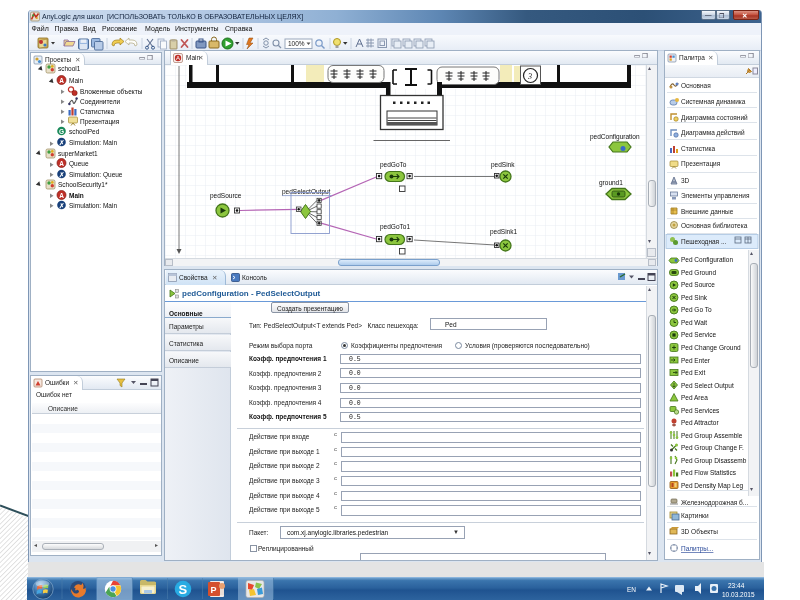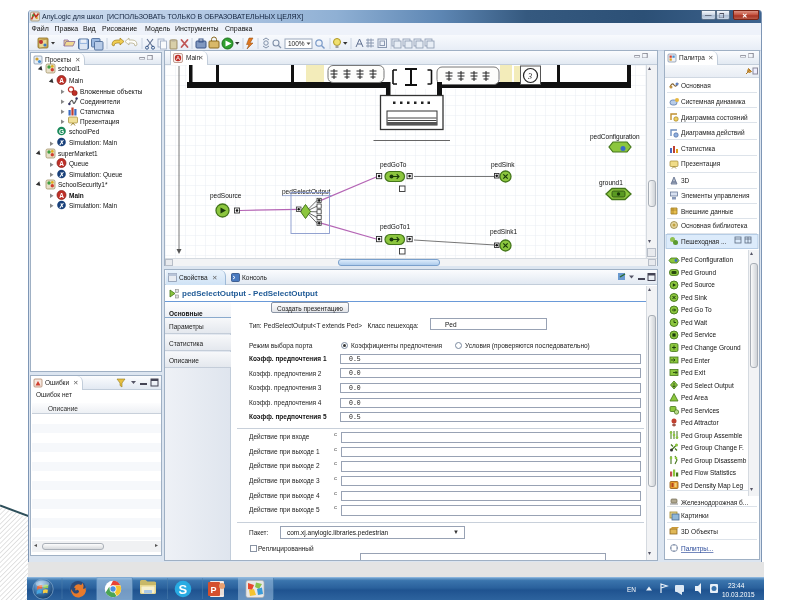--- a/index.html
+++ b/index.html
@@ -493,21 +493,21 @@
     <rect x="31" y="1.5" width="7" height="7" fill="none" stroke="#445"></rect>
     <rect x="31" y="1.5" width="7" height="2" fill="#445"></rect>
   </svg>
 
 <div class="abs" style="left:165px;top:285px;width:492px;height:17px;background:#fff;border-bottom:1px solid #6a9ad8;"></div>
 <svg class="abs" style="left:168px;top:288px;width:11px;height:11px" viewBox="0 0 11 11">
     <path d="M2 2 L7 5.5 L2 9 Z" fill="#8cc63e" stroke="#44761a" stroke-width="0.8"></path>
     <rect x="7.5" y="1.5" width="3" height="3" fill="#e0e0e0" stroke="#888" stroke-width="0.6"></rect>
     <rect x="7.5" y="7" width="3" height="3" fill="#e0e0e0" stroke="#888" stroke-width="0.6"></rect>
   </svg>
-<div class="txt" style="left:182px;top:288.5px;font-size:8px;font-weight:bold;color:#1f5a96;">pedSelectOutput - PedSelectOutput</div>
+<div class="txt" style="left:182px;top:288.5px;font-size:8px;font-weight:bold;color:#1f5a96;">pedConfiguration - PedSelectOutput</div>
 
 <div class="abs" style="left:165px;top:302px;width:66px;height:258px;background:linear-gradient(to right,#eef1f6,#dfe5ee);border-right:1px solid #c2cdda;"></div>
 <div class="abs" style="left:165px;top:302px;width:66px;height:16px;background:linear-gradient(#fdfdfe,#eef1f6);border-bottom:1px solid #8aaacd;"></div>
 <div class="txt" style="left:169px;top:310px;font-size:6.5px;font-weight:bold;color:#111;">Основные</div>
 <div class="abs" style="left:165px;top:318px;width:66px;height:16px;background:linear-gradient(#f7f8fa,#e4e8ee);border-bottom:1px solid #c4cdd9;"></div>
 <div class="txt" style="left:169px;top:323px;font-size:6.5px;color:#222;">Параметры</div>
 <div class="abs" style="left:165px;top:335px;width:66px;height:16px;background:linear-gradient(#f7f8fa,#e4e8ee);border-bottom:1px solid #c4cdd9;"></div>
 <div class="txt" style="left:169px;top:340px;font-size:6.5px;color:#222;">Статистика</div>
 <div class="abs" style="left:165px;top:352px;width:66px;height:16px;background:linear-gradient(#f7f8fa,#e4e8ee);border-bottom:1px solid #c4cdd9;"></div>
 <div class="txt" style="left:169px;top:357px;font-size:6.5px;color:#222;">Описание</div>

